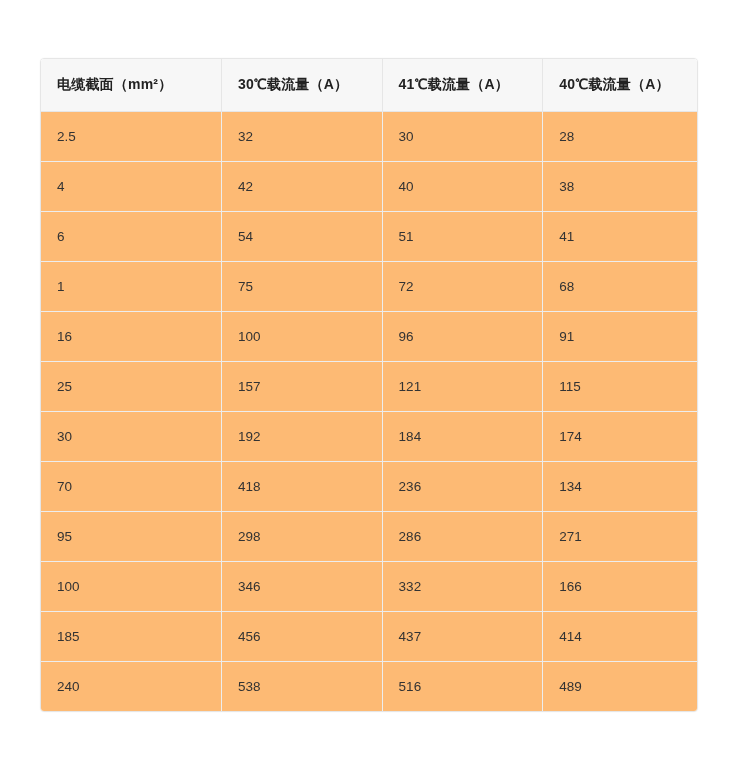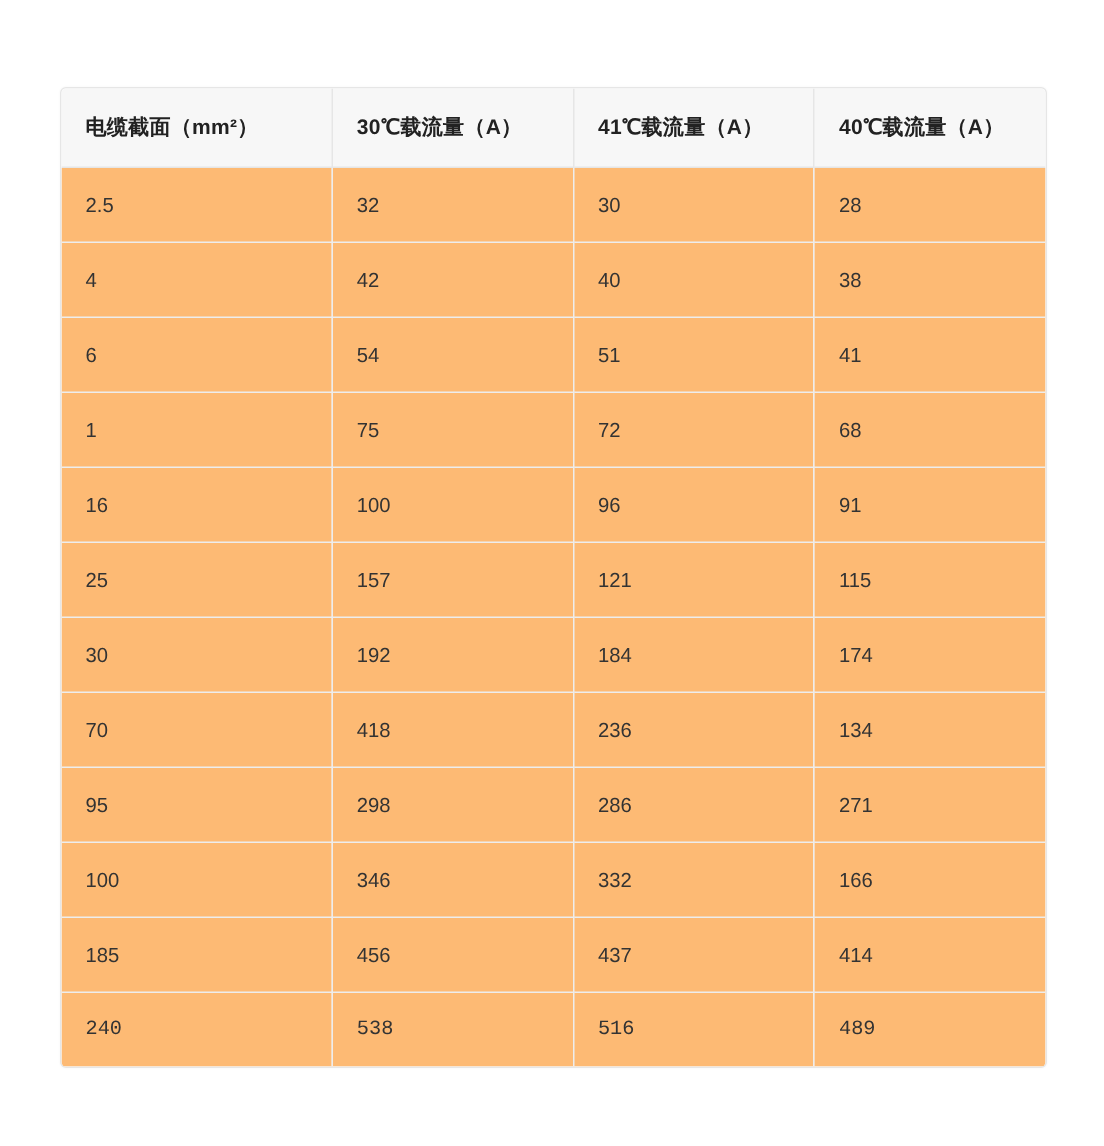--- a/index.html
+++ b/index.html
@@ -64,21 +64,20 @@
     border-right: 1px solid #ededed;
     border-bottom: 1px solid #ededed;
     height: 19px;
     white-space: nowrap;
   }
   table.spec tbody td:last-child {
     border-right: none;
   }
   table.spec tbody tr:last-child td {
     border-bottom: none;
-    font-family: Liberation Mono, monospace;
   }
 </style>
 </head>
 <body>
 
 <div class="page">
   <div class="table-wrap">
     <table class="spec">
       <colgroup>
         <col class="c0">

